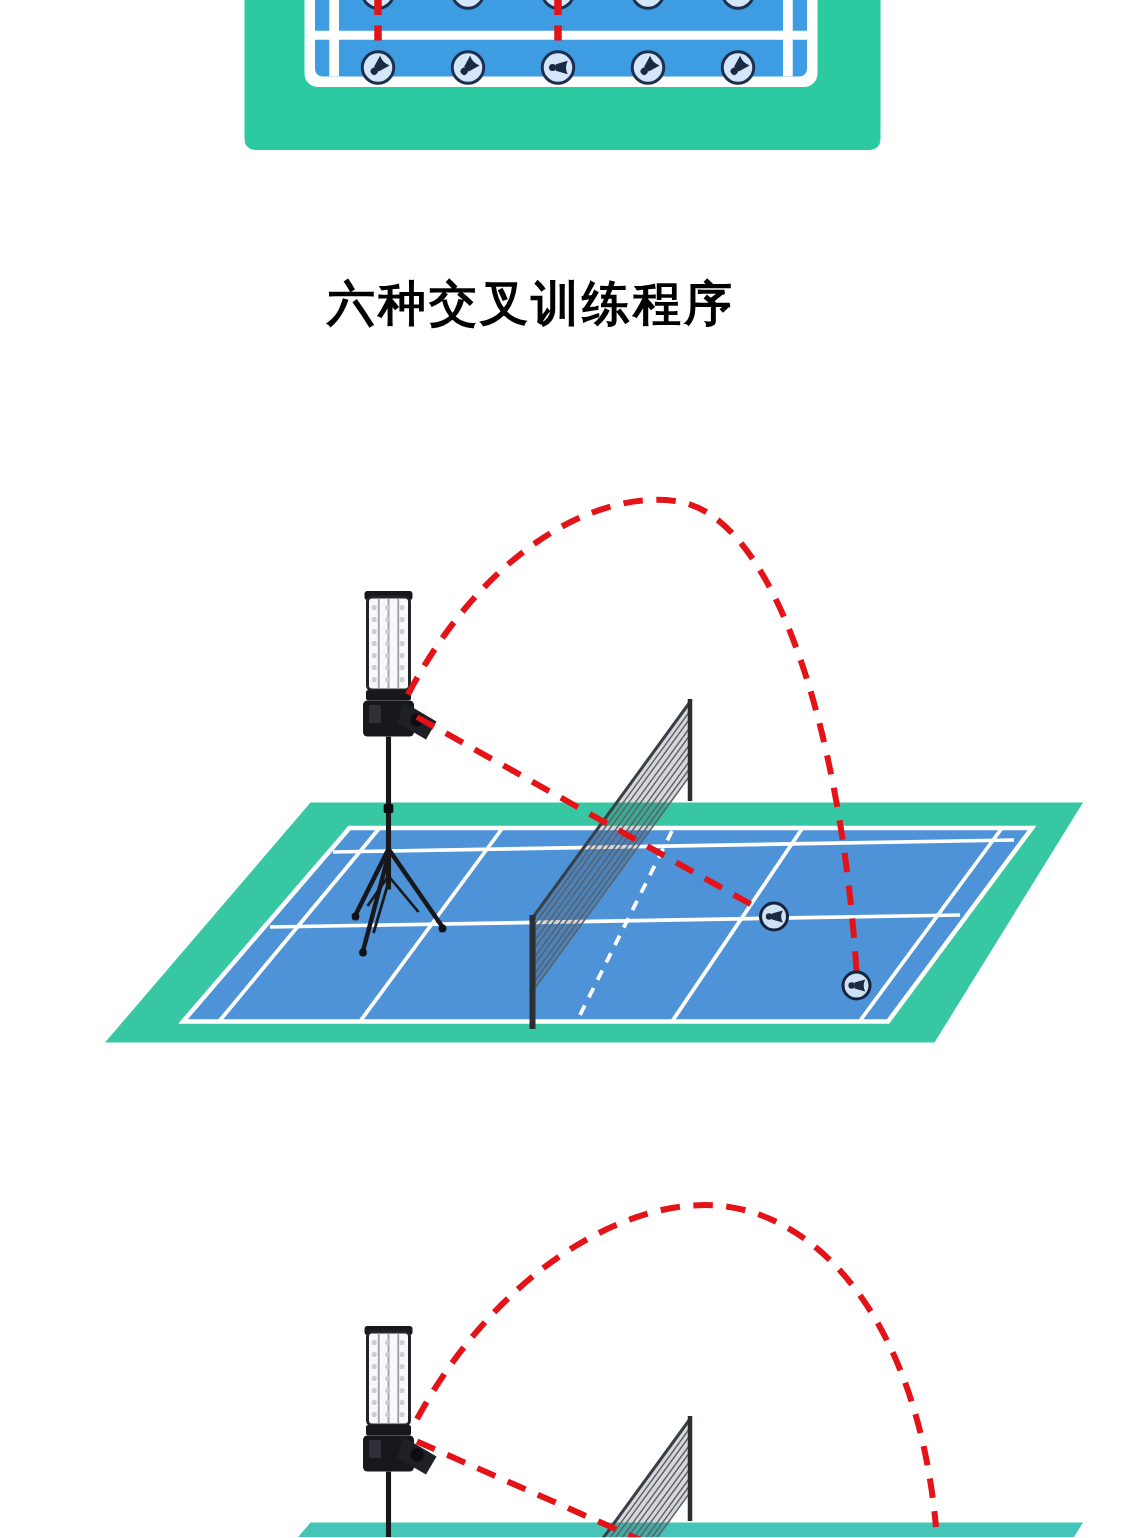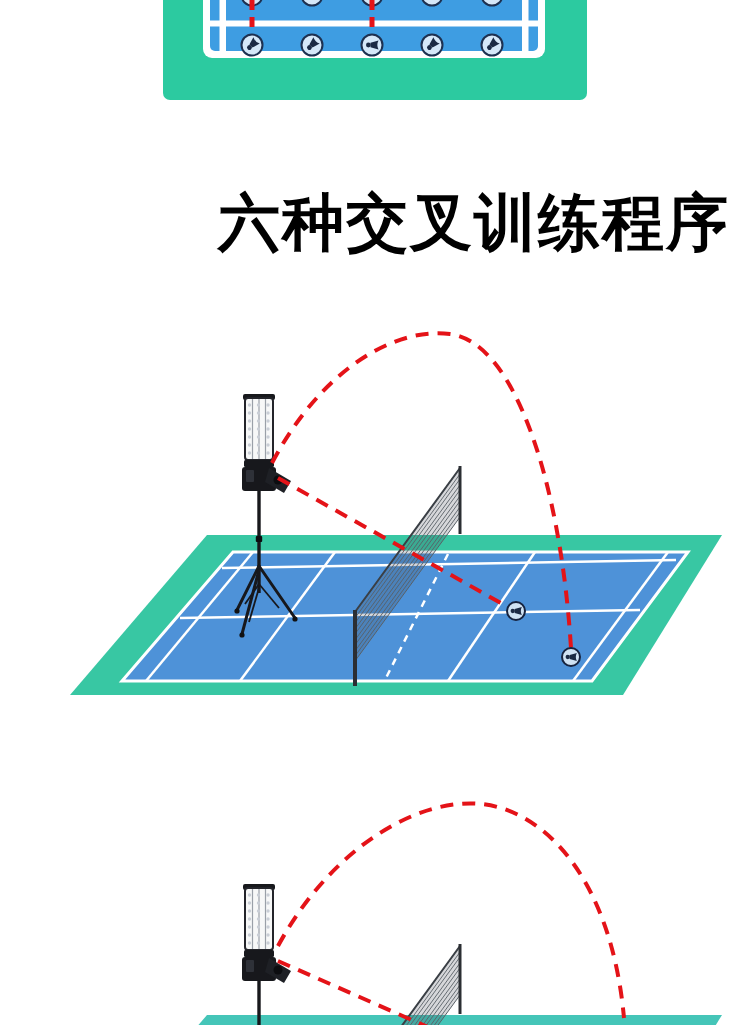--- a/index.html
+++ b/index.html
@@ -7,21 +7,21 @@
     position:relative;width:750px;height:1025px;background:#ffffff;
     overflow:hidden;font-family:"Liberation Sans","DejaVu Sans",sans-serif;
   }
   .defs-holder{position:absolute;width:0;height:0;overflow:hidden;}
   .diagram{position:absolute;left:0;display:block;}
   #top-diagram{top:0;}
   #middle-diagram{top:320px;}
   #bottom-diagram{top:780px;}
   .title{
     position:absolute;left:218px;top:181px;margin:0;
-    font-size:62px;font-weight:700;color:#000;letter-spacing:2px;
+    font-size:32px;font-weight:700;color:#000;letter-spacing:2px;
     white-space:nowrap;
   }
 </style>
 </head>
 <body>
 
 <div class="stage">
 
   <svg class="defs-holder" aria-hidden="true">
     <defs>

